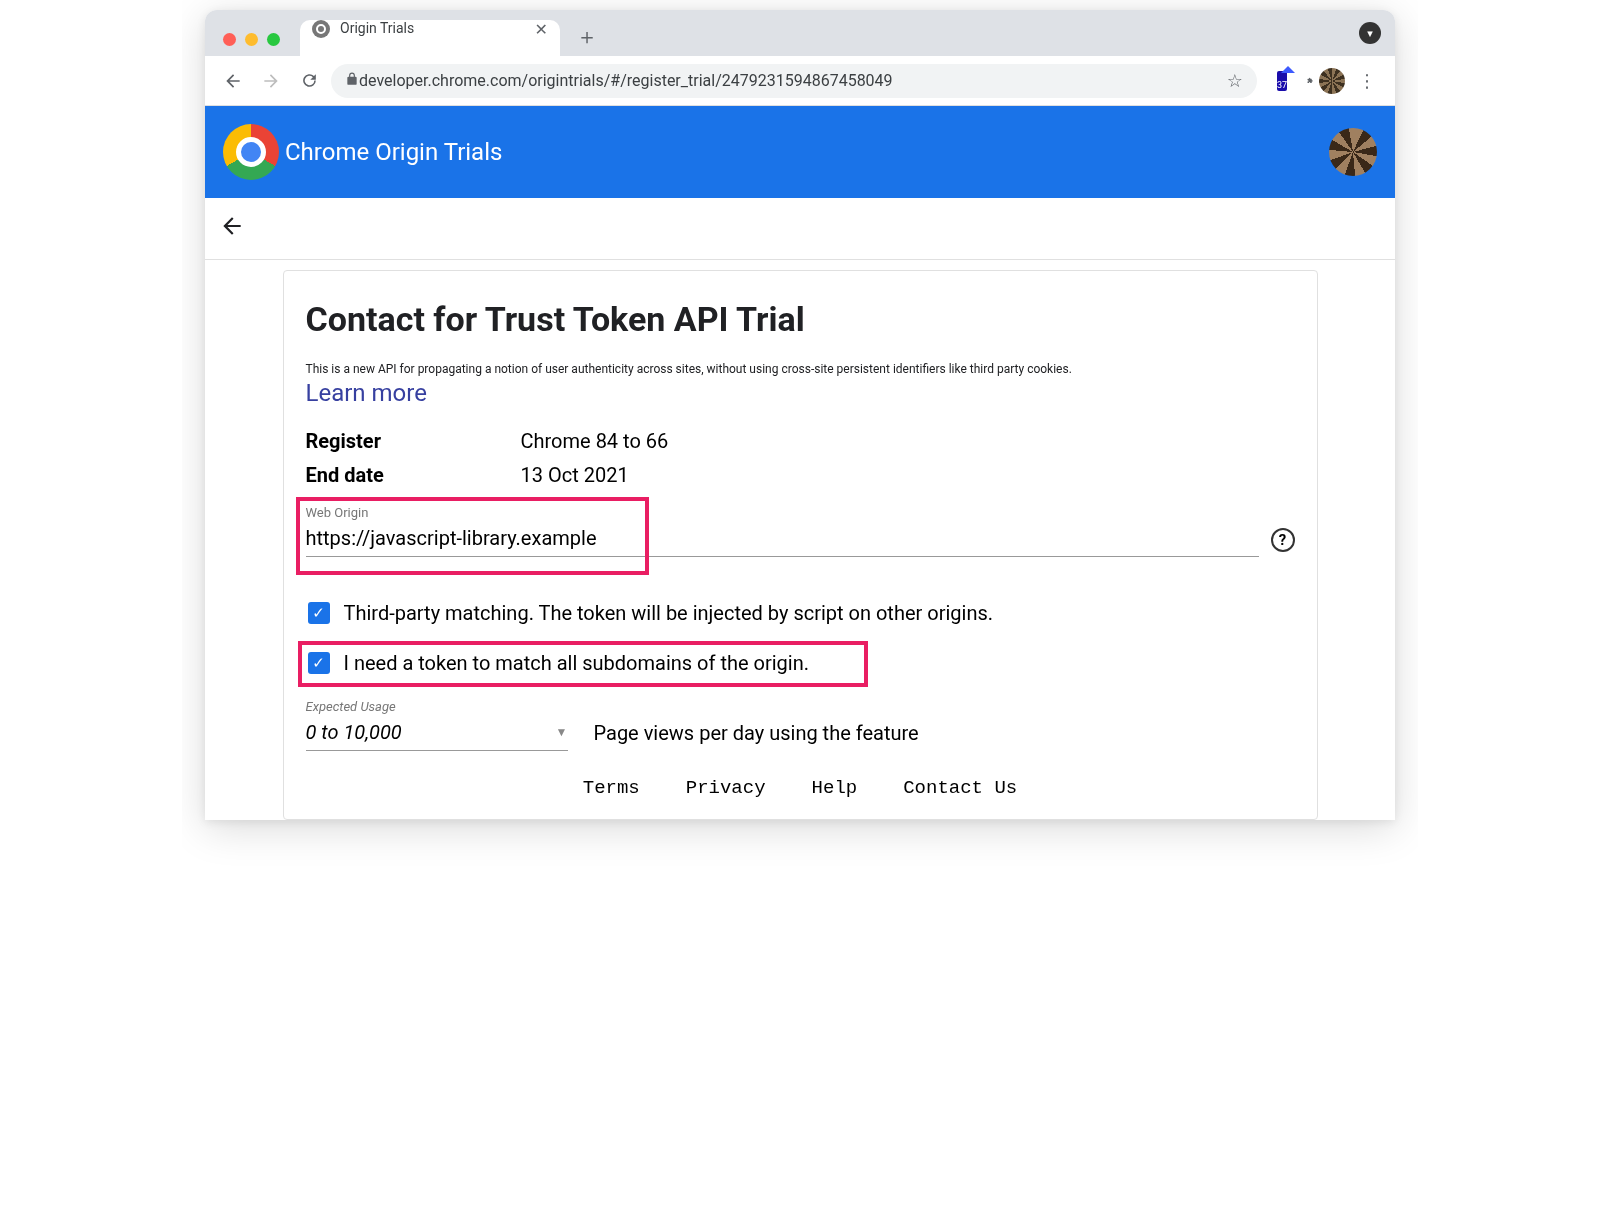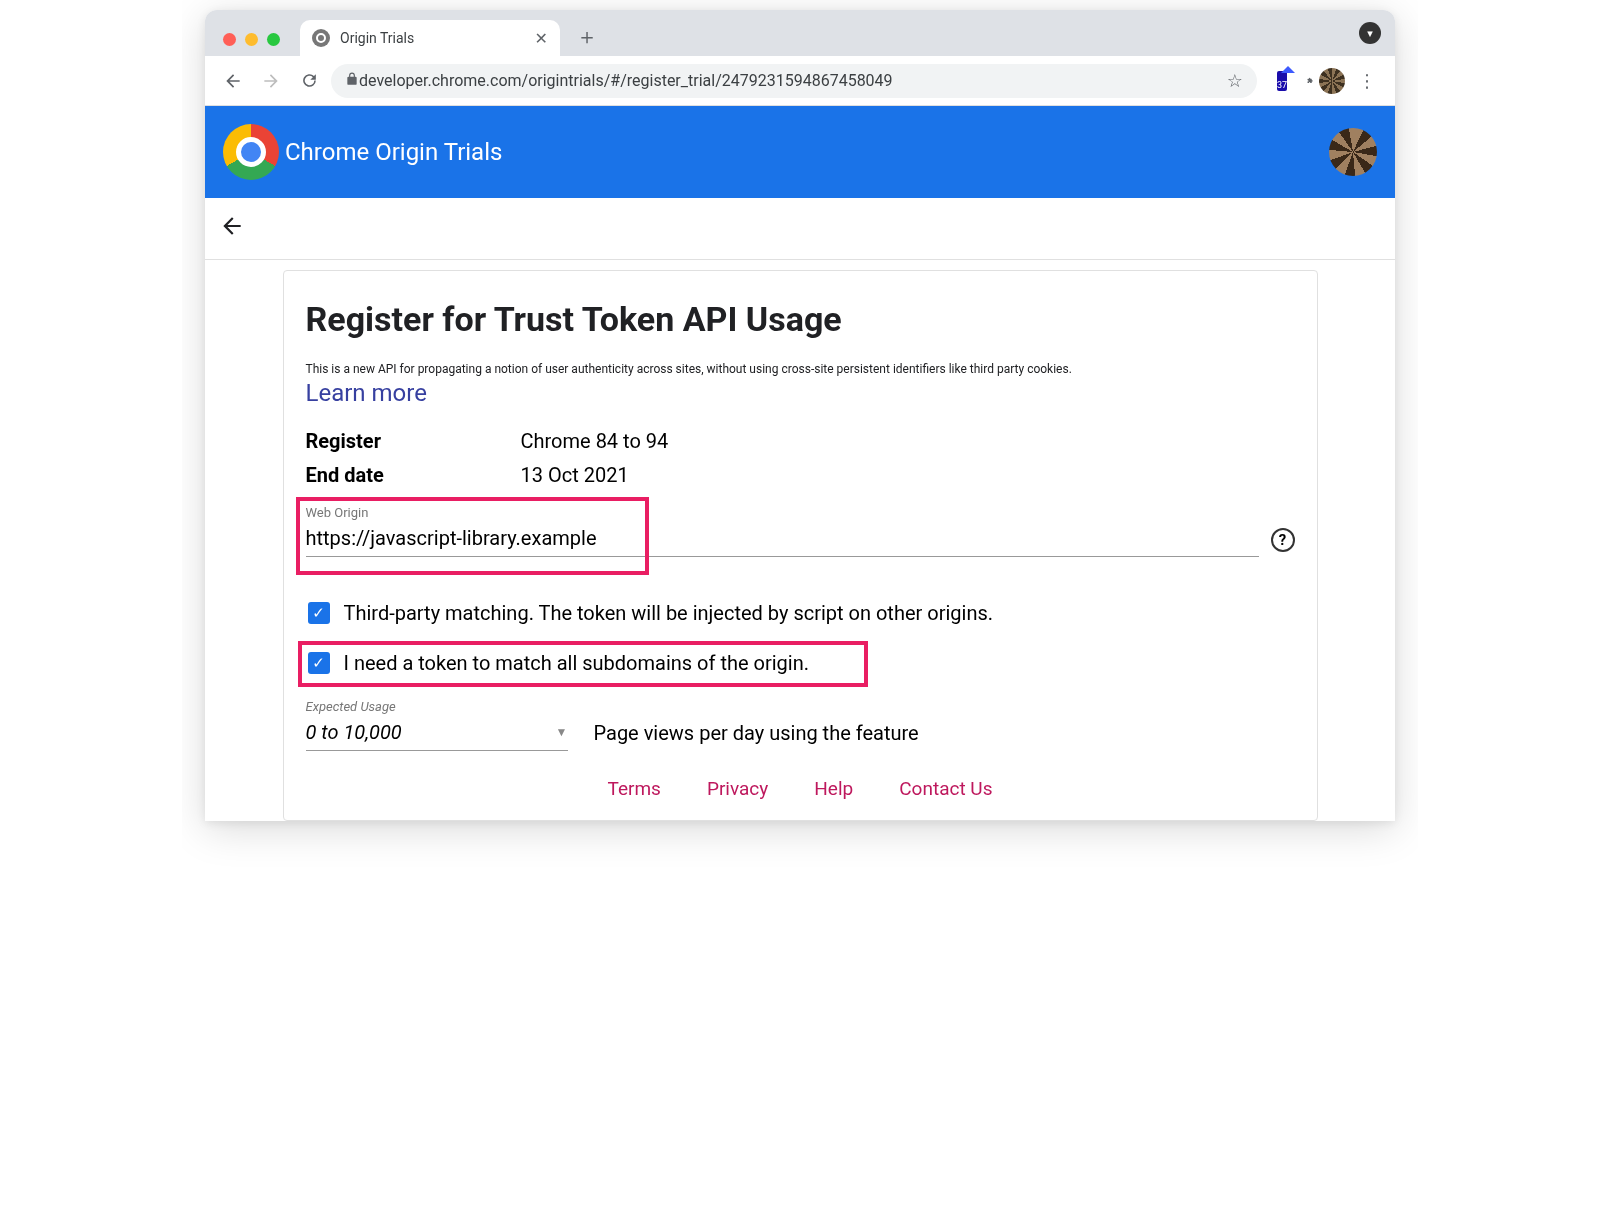--- a/index.html
+++ b/index.html
@@ -31,21 +31,21 @@
   .window-dots { display: flex; gap: 9px; align-items: center; padding: 0 10px 10px 6px; }
   .dot { width: 13px; height: 13px; border-radius: 50%; }
   .dot.red { background: #ff5f57; }
   .dot.yellow { background: #febc2e; }
   .dot.green { background: #28c840; }
   .tab {
     background: #fff;
     height: 36px;
     border-radius: 10px 10px 0 0;
     display: flex;
-    align-items: center;
+    align-items: flex-start;
     padding: 0 12px;
     min-width: 260px;
     font-size: 14px;
     color: #3c4043;
     position: relative;
     margin-left: 10px;
   }
   .tab .favicon { width:18px; height:18px; border-radius:50%; background:#777; margin-right:10px; position:relative; }
   .tab .favicon::after{content:"";position:absolute;inset:4px;border:2px solid #fff;border-radius:50%;}
   .tab .close { margin-left:auto; color:#5f6368; font-size:16px; }
@@ -136,21 +136,21 @@
   .check-row{display:flex;align-items:center;gap:14px;font-size:20px;margin-bottom:14px;position:relative;padding:6px 2px;}
   .checkbox{width:22px;height:22px;background:#1a73e8;border-radius:3px;display:flex;align-items:center;justify-content:center;color:#fff;font-size:15px;flex-shrink:0;}
   .subdomain-highlight{position:absolute;border:4px solid #e91e63;top:-4px;left:-8px;width:570px;height:46px;pointer-events:none;}
   
   .usage-wrap{margin-top:18px;display:flex;align-items:flex-end;gap:26px;}
   .select-box{display:flex;flex-direction:column;width:262px;font-style:italic;}
   .select-val{display:flex;justify-content:space-between;align-items:center;font-size:20px;border-bottom:1px solid #999;padding:4px 0 6px;}
   .caret{color:#888;font-size:12px;}
   .usage-desc{font-size:20px;padding-bottom:6px;}
   
-  .footer{display:flex;justify-content:center;gap:46px;font-size:19px;margin-top:26px;color:#be185d;}
+  .footer{display:flex;justify-content:center;gap:46px;font-size:19px;margin-top:26px;color:#000000;font-family:Liberation Mono, monospace;}
 </style>
 </head>
 <body>
 
 <div class="window">
 
   <div class="tab-strip">
     <div class="window-dots">
       <div class="dot red"></div>
       <div class="dot yellow"></div>
@@ -215,27 +215,27 @@
 
   <div class="back-bar">
     <span class="back-arrow">
       <svg width="26" height="26" viewBox="0 0 24 24">
           <path d="M20 11H7.8l5.6-5.6L12 4l-8 8 8 8 1.4-1.4L7.8 13H20z" fill="#202124"></path>
         </svg>
     </span>
   </div>
 
   <div class="card">
-    <h1>Register for Trust Token API Usage</h1>
+    <h1>Contact for Trust Token API Trial</h1>
     <div class="desc">This is a new API for propagating a notion of user authenticity across sites, without using cross-site persistent identifiers like third party cookies.</div>
     <a class="learn-more">Learn more</a>
 
     <div class="meta-row">
       <div class="meta-label">Register</div>
-      <div class="meta-val">Chrome 84 to 94</div>
+      <div class="meta-val">Chrome 84 to 66</div>
     </div>
     <div class="meta-row">
       <div class="meta-label">End date</div>
       <div class="meta-val">13 Oct 2021</div>
     </div>
 
     <div class="field-wrap">
       <div class="highlight-box origin-highlight"></div>
       <span class="field-label">Web Origin</span>
       <div class="origin-row">

